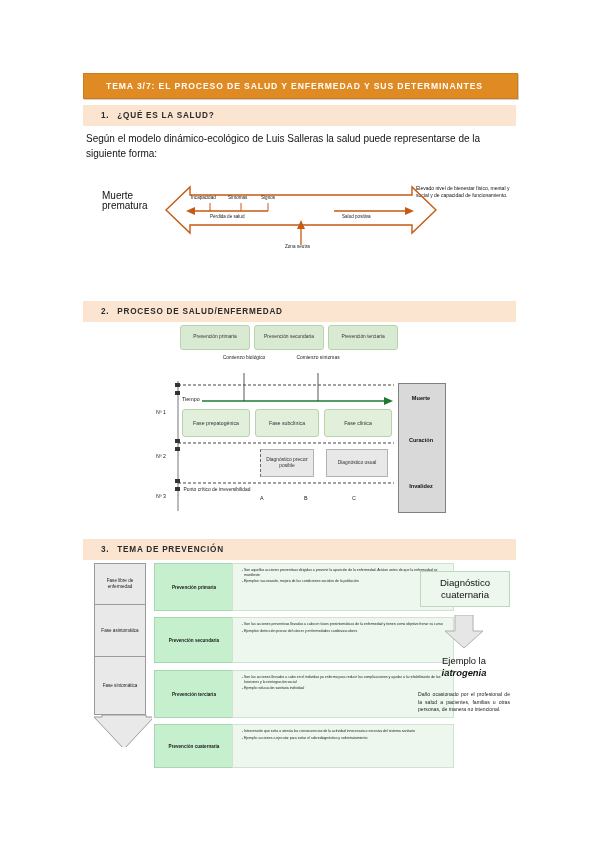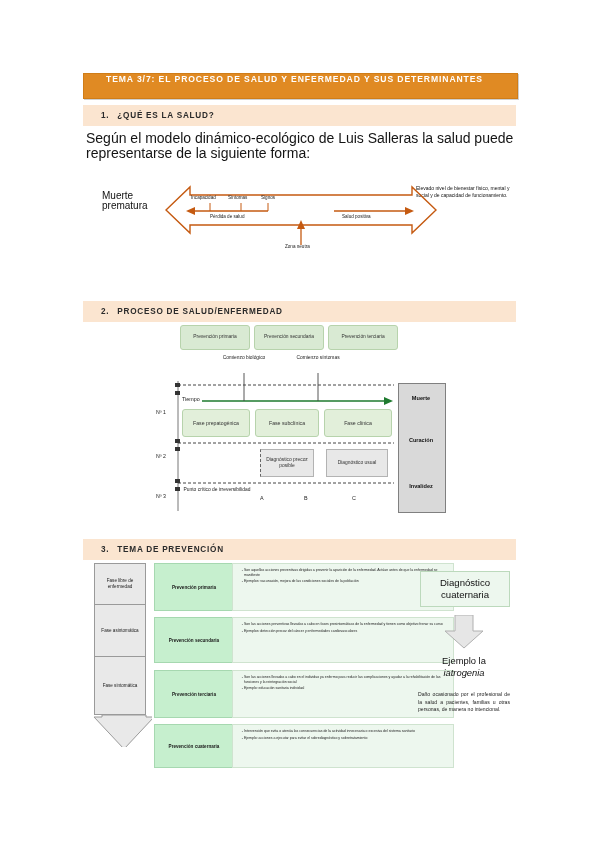--- a/index.html
+++ b/index.html
@@ -7,21 +7,21 @@
     width:599px;height:848px;background:#ffffff;
     font-family:"Liberation Sans", sans-serif;
     color:#1a1a1a;overflow:hidden;position:relative;
   }
   .page{position:absolute;left:0;top:0;width:599px;height:848px;}
 
   
   .title-bar{
     position:absolute;left:83px;top:73px;width:433px;height:24px;
     background:#E08A23;border:1px solid #d07d18;
-    display:flex;align-items:flex-start;
+    display:flex;align-items:center;
     box-shadow:1px 1px 0 #cfcfcf;
   }
   .title-bar span{
     color:#ffffff;font-size:8.6px;font-weight:bold;letter-spacing:.9px;
     padding-left:22px;white-space:nowrap;
   }
 
   
   .sec-bar{
     position:absolute;left:83px;width:433px;height:21px;
@@ -31,21 +31,21 @@
     font-size:8.2px;font-weight:bold;letter-spacing:.75px;color:#2b2b2b;
     padding-left:18px;white-space:nowrap;
   }
   #sec1{top:105px;}
   #sec2{top:301px;}
   #sec3{top:539px;}
 
   
   .para{
     position:absolute;left:86px;width:430px;
-    font-size:14px;line-height:15px;color:#141414;
+    font-size:10px;line-height:15px;color:#141414;
   }
   #p1{top:131px;}
   #p2{top:261px;}
 
   
   #diag1{position:absolute;left:86px;top:165px;width:430px;height:90px;}
   .d1-left-label{
     position:absolute;left:16px;top:26px;width:62px;
     font-size:10px;line-height:10px;text-align:left;color:#111;
   }
@@ -124,21 +124,21 @@
     position:absolute;left:334px;top:8px;width:88px;height:34px;
     background:#EDF7EE;border:1px solid #bcd9bc;
     display:flex;flex-direction:column;align-items:center;justify-content:center;
     font-size:9.6px;line-height:12px;color:#111;
   }
   .big-arrow{position:absolute;left:358px;top:52px;width:40px;height:34px;}
   .previene{
     position:absolute;left:330px;top:92px;width:96px;text-align:center;
     font-size:9.4px;line-height:12px;color:#111;
   }
-  .previene em{font-style:italic;}
+  .previene em{font-style:italic;font-weight:bold;}
   .dano{
     position:absolute;left:332px;top:128px;width:92px;
     font-size:5.1px;line-height:7.6px;color:#222;text-align:justify;
   }
 </style>
 </head>
 <body>
 
 <div class="page">
 

